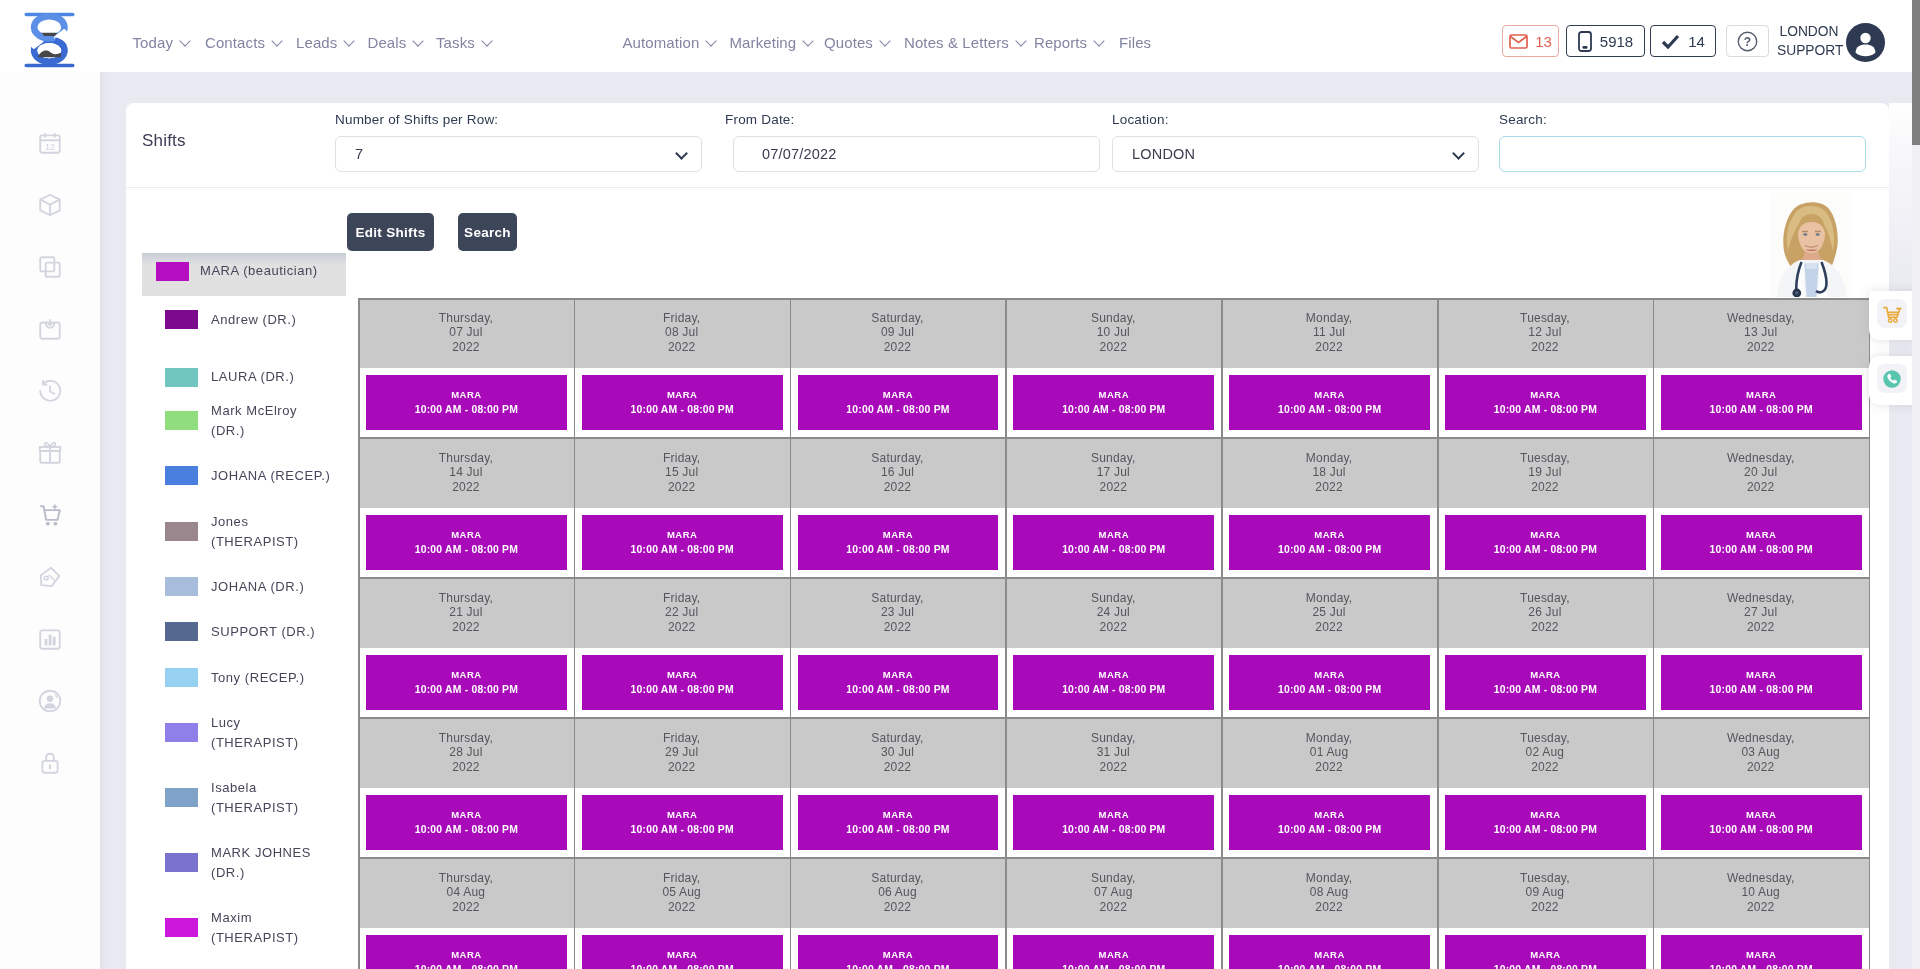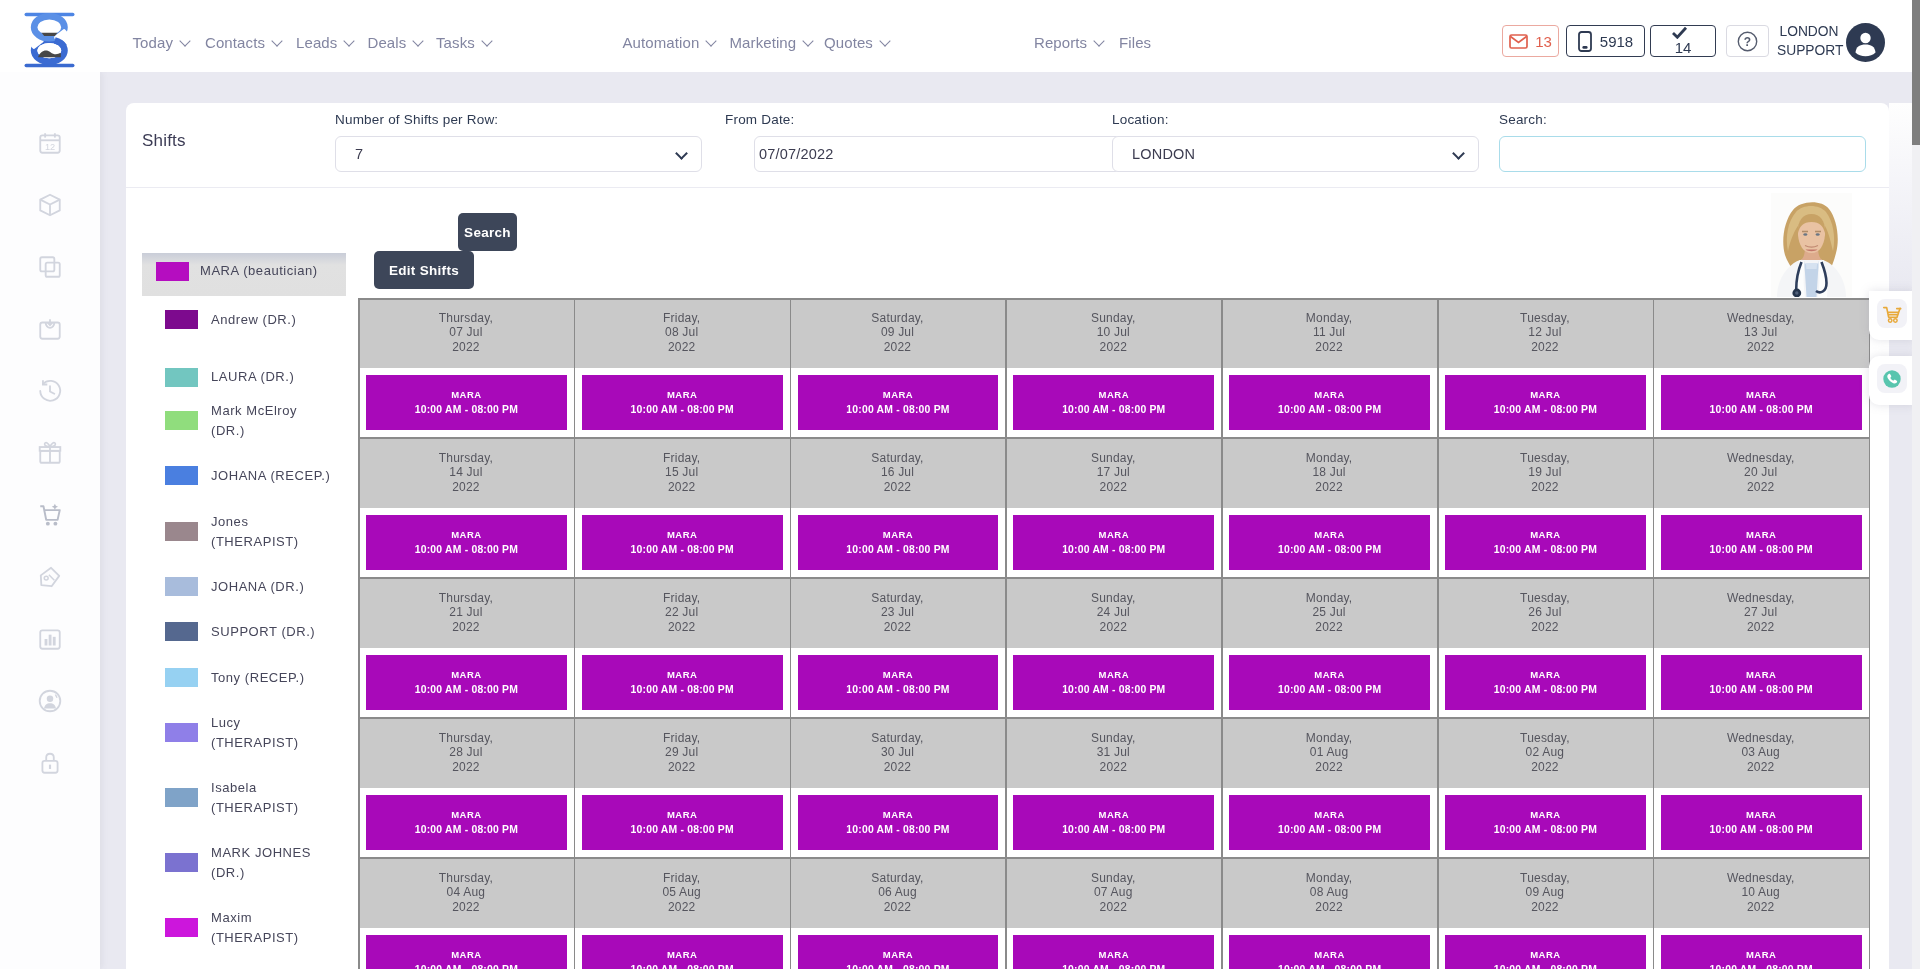--- a/index.html
+++ b/index.html
@@ -58,37 +58,38 @@
 <path d="M17.5 20.8 L33.5 20.8 L30.8 24 L20.2 24 Z" fill="#474747"></path>
 </svg>
     <div class="nav" style="left:132.5px">Today<span class="chev"></span></div>
     <div class="nav" style="left:205px">Contacts<span class="chev"></span></div>
     <div class="nav" style="left:296px">Leads<span class="chev"></span></div>
     <div class="nav" style="left:367.5px">Deals<span class="chev"></span></div>
     <div class="nav" style="left:436px">Tasks<span class="chev"></span></div>
     <div class="nav" style="left:622.5px">Automation<span class="chev"></span></div>
     <div class="nav" style="left:729.5px">Marketing<span class="chev"></span></div>
     <div class="nav" style="left:824px">Quotes<span class="chev"></span></div>
+    <div class="nav" style="left:904px">Notes &amp; Letters<span class="chev"></span></div>
     <div class="nav" style="left:1034px">Reports<span class="chev"></span></div>
     <div class="nav" style="left:1119px">Files</div>
     <div class="hbox" style="left:1502px;width:57px;border:1px solid #eba9a0;">
 <svg width="19" height="15" viewBox="0 0 19 15" style="margin-right:7px">
         <rect x="1" y="1" width="17" height="13" rx="1.5" fill="none" stroke="#e0604e" stroke-width="1.7"></rect>
         <path d="M1.5 2.5 L9.5 8.5 L17.5 2.5" fill="none" stroke="#e0604e" stroke-width="1.7"></path>
       </svg>
 <span class="hnum" style="color:#e0604e">13</span>
     </div>
     <div class="hbox" style="left:1566px;width:79px;border:1px solid #323c52;">
 <svg width="14" height="21" viewBox="0 0 14 21" style="margin-right:8px">
         <rect x="1" y="1" width="12" height="19" rx="2.5" fill="none" stroke="#2e3a52" stroke-width="1.8"></rect>
         <rect x="4.4" y="15.1" width="5.2" height="2.6" rx="1.3" fill="#2e3a52"></rect>
       </svg>
 <span class="hnum">5918</span>
     </div>
-    <div class="hbox" style="left:1650px;width:66px;border:1px solid #323c52;flex-direction:column;">
+    <div class="hbox" style="left:1650px;width:66px;border:1px solid #323c52;">
 <svg width="19" height="15" viewBox="0 0 19 15" style="margin-right:8px">
         <path d="M2 8 L7 13 L17 2" fill="none" stroke="#2e3a52" stroke-width="3.2"></path>
       </svg>
 <span class="hnum">14</span>
     </div>
     <div class="hbox" style="left:1726px;width:43px;border:1px solid #dadae2;">
 <svg width="21" height="21" viewBox="0 0 21 21">
         <circle cx="10.5" cy="10.5" r="9.2" fill="none" stroke="#555c6e" stroke-width="1.4"></circle>
         <text x="10.5" y="15" font-size="12" font-weight="600" fill="#555c6e" text-anchor="middle" font-family="Liberation Sans">?</text>
       </svg>
@@ -161,26 +162,26 @@
       <path d="M8.5 10 L8.5 7 C8.5 4.8 10 3.5 12 3.5 C14 3.5 15.5 4.8 15.5 7 L15.5 10" fill="none" stroke="#d2d5de" stroke-width="1.7"></path>
       <rect x="11" y="13.5" width="2" height="4" fill="#d2d5de"></rect>
     </svg>
   </div>
 <div id="card">
     <div id="filters"></div>
     <div class="abs" style="left:16px;top:28px;font-size:17px;color:#3c3c55;letter-spacing:0.2px;">Shifts</div>
     <div class="flabel" style="left:209px">Number of Shifts per Row:</div>
     <div class="fbox" style="left:209px;border-color:#dfdfe8;">7<span class="selchev"></span></div>
     <div class="flabel" style="left:599px">From Date:</div>
-    <div class="fbox" style="left:628px;border-color:#dfdfe8;padding-left:4px;">07/07/2022</div>
+    <div class="fbox" style="left:607px;border-color:#dfdfe8;padding-left:28px;">07/07/2022</div>
     <div class="flabel" style="left:986px">Location:</div>
     <div class="fbox" style="left:986px;border-color:#dfdfe8;">LONDON<span class="selchev"></span></div>
     <div class="flabel" style="left:1373px">Search:</div>
     <div class="fbox" style="left:1373px;border-color:#a9dcea;"></div>
-    <div class="dbtn" style="left:248px;width:100px;margin-top:38px;">Edit Shifts</div>
+    <div class="dbtn" style="left:221px;width:87px;">Edit Shifts</div>
     <div class="dbtn" style="left:332px;width:59px;">Search</div>
     <div class="abs" style="left:16px;top:150px;width:204px;height:43px;background:linear-gradient(#c9cdd8,#e1e1e1 28%,#e0e0e0);"></div>
     <div class="wrow" style="top:158px;height:20px">
       <div class="sw" style="background:#b50dc0;margin-left:14px;"></div>
       <div class="wtxt" style="margin-left:11px;">MARA (beautician)</div>
     </div>
     <div class="wrow" style="top:206.5px;height:20px">
       <div class="sw" style="background:#7d0a8e;"></div>
       <div class="wtxt" style="">Andrew (DR.)</div>
     </div>

